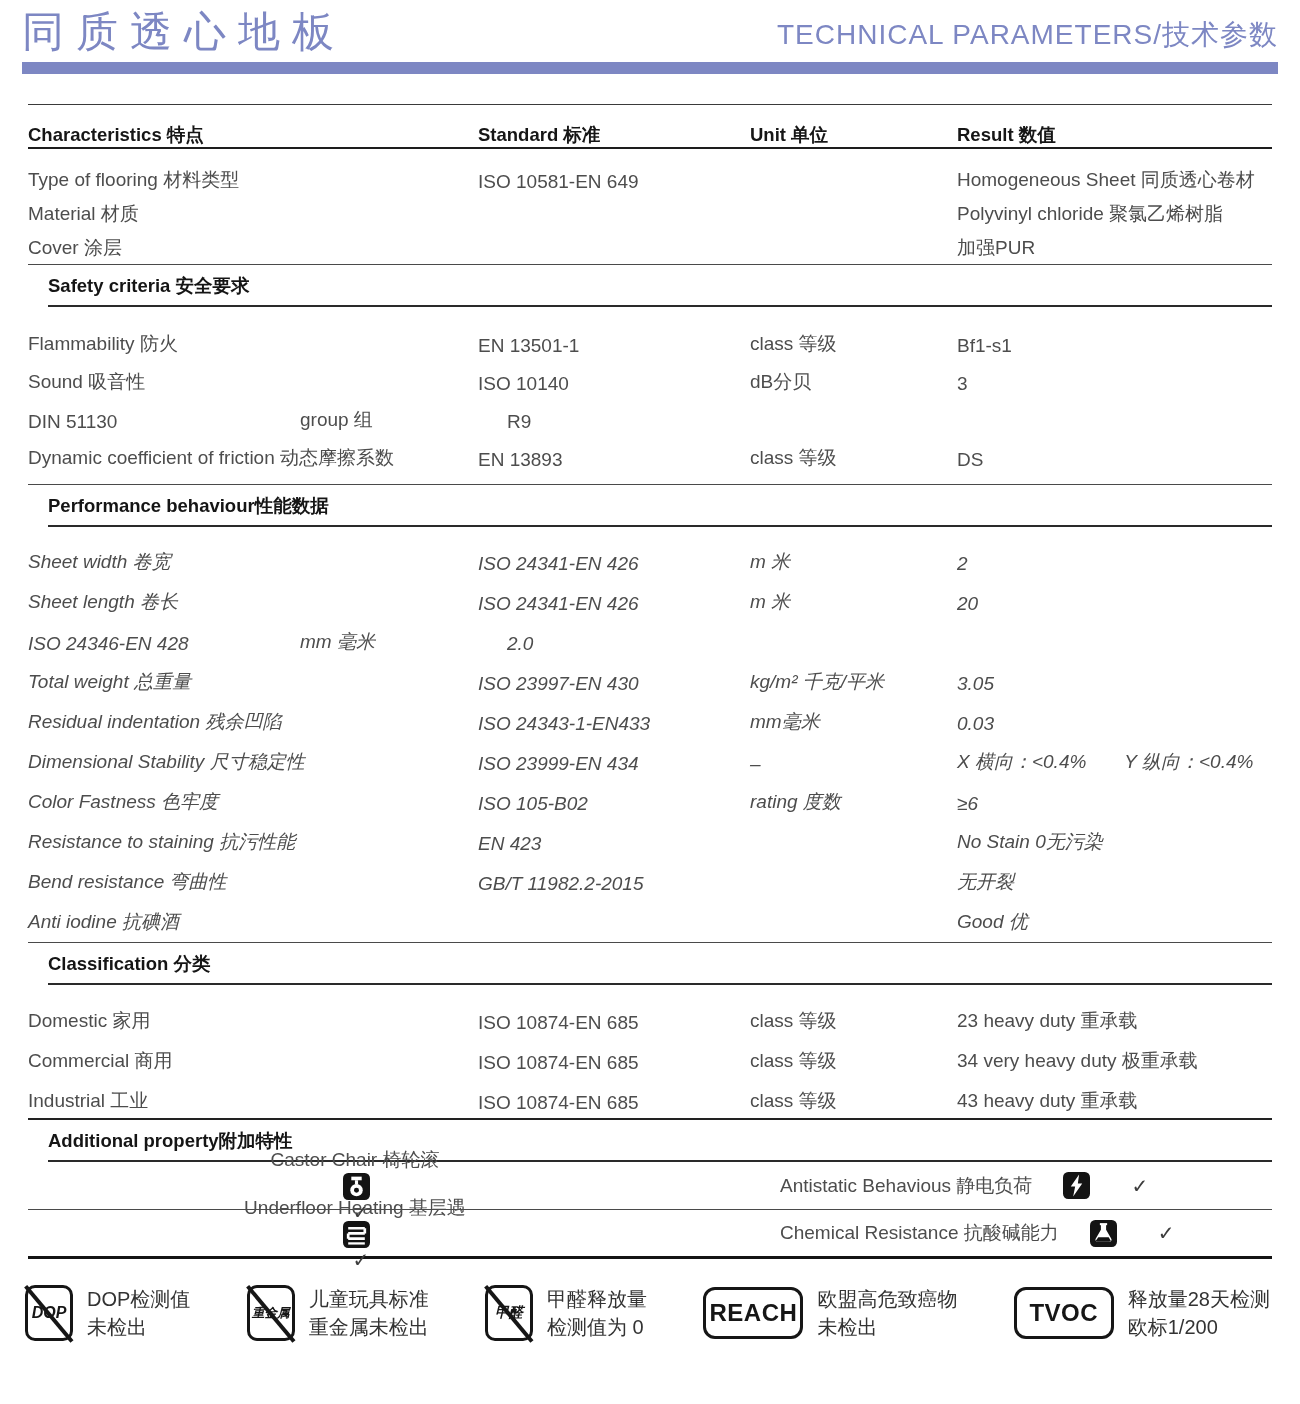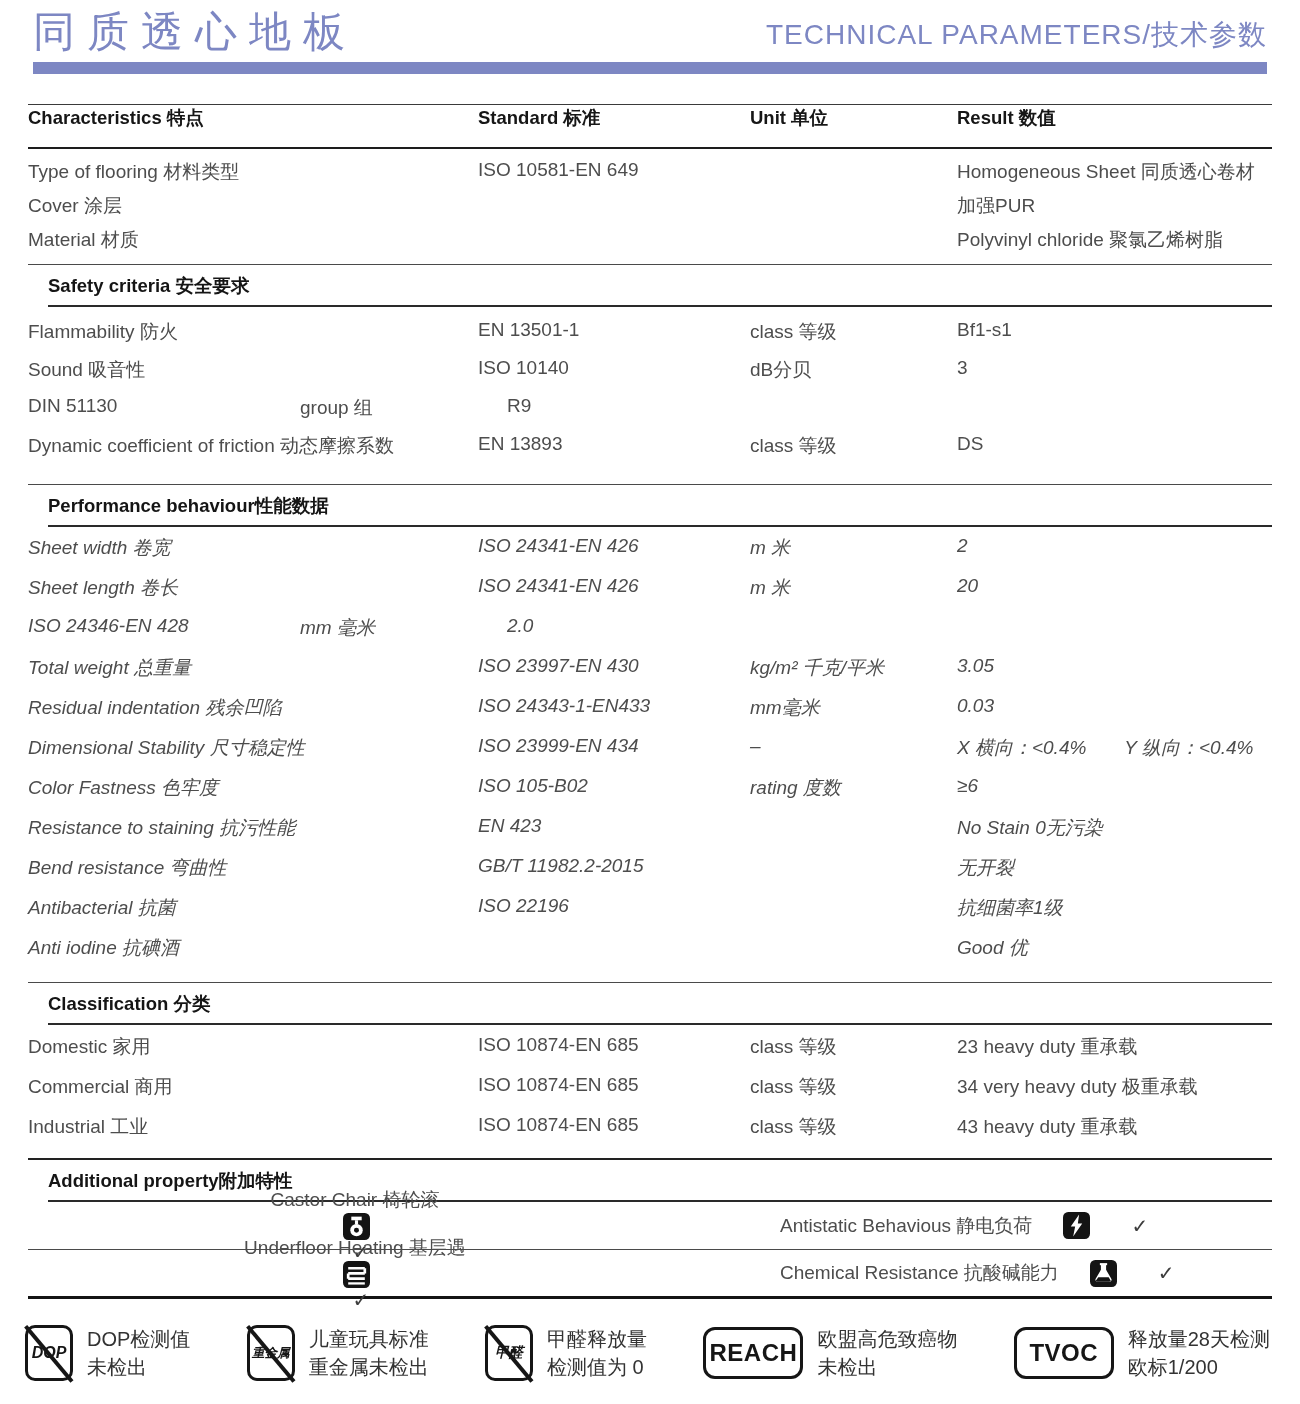--- a/index.html
+++ b/index.html
@@ -1,29 +1,29 @@
 <!DOCTYPE html>
 <html><head>
 <meta charset="utf-8">
 <style>
   html,body{margin:0;padding:0;background:#ffffff;}
   body{width:1300px;height:1404px;overflow:hidden;
        font-family:"Liberation Sans","DejaVu Sans",sans-serif;color:#4d4d4d;}
   .page{width:1300px;height:1404px;position:relative;}
 
   
-  .hdr{margin:0 33px;padding-top:8px;}
+  .hdr{margin:0 22px;padding-top:8px;}
   .hdr-top{display:flex;justify-content:space-between;align-items:flex-end;}
   .title-cn{font-size:42px;font-weight:400;letter-spacing:12px;line-height:1.15;margin:0;}
   .title-en{font-size:28px;letter-spacing:1px;margin-bottom:2px;}
   .accent-bar{height:12px;margin-top:6px;}
 
   
   .tbl{margin:30px 28px 0 28px;border-top:1px solid #3a3a3a;}
-  .trow,.thead{display:flex;align-items:flex-start;}
+  .trow,.thead{display:flex;align-items:flex-end;}
   .thead{height:42px;font-size:18.5px;font-weight:bold;color:#161616;border-bottom:2px solid #1d1d1d;}
   .cc{width:450px;flex:none;}
   .cs{width:272px;flex:none;}
   .cu{width:207px;flex:none;}
   .cr{flex:1;}
   .trow{font-size:19px;color:#4d4d4d;}
   .sec{border-bottom:1px solid #4a4a4a;}
   .s0{padding:10px 0 3px 0;} .s0 .trow{height:34px;}
   .s1{padding:12px 0 13px 0;} .s1 .trow{height:38px;}
   .s2{padding:8px 0 7px 0;}  .s2 .trow{height:40px;font-style:italic;}
@@ -77,30 +77,30 @@
     </div>
 
     <div class="sec s0">
       <div class="trow">
         <div class="cc">Type of flooring 材料类型</div>
         <div class="cs">ISO 10581-EN 649</div>
         <div class="cu"></div>
         <div class="cr">Homogeneous Sheet 同质透心卷材</div>
       </div>
       <div class="trow">
+        <div class="cc">Material 材质</div>
+        <div class="cs"></div>
+        <div class="cu"></div>
+        <div class="cr">Polyvinyl chloride 聚氯乙烯树脂</div>
+      </div>
+      <div class="trow">
         <div class="cc">Cover 涂层</div>
         <div class="cs"></div>
         <div class="cu"></div>
         <div class="cr">加强PUR</div>
-      </div>
-      <div class="trow">
-        <div class="cc">Material 材质</div>
-        <div class="cs"></div>
-        <div class="cu"></div>
-        <div class="cr">Polyvinyl chloride 聚氯乙烯树脂</div>
       </div>
     </div>
 
     <div class="sec-title">Safety criteria 安全要求</div>
     <div class="sec s1">
       <div class="trow">
         <div class="cc">Flammability 防火</div>
         <div class="cs">EN 13501-1</div>
         <div class="cu">class 等级</div>
         <div class="cr">Bf1-s1</div>
@@ -171,26 +171,20 @@
         <div class="cc">Resistance to staining 抗污性能</div>
         <div class="cs">EN 423</div>
         <div class="cu"></div>
         <div class="cr">No Stain 0无污染</div>
       </div>
       <div class="trow">
         <div class="cc">Bend resistance 弯曲性</div>
         <div class="cs">GB/T 11982.2-2015</div>
         <div class="cu"></div>
         <div class="cr">无开裂</div>
-      </div>
-      <div class="trow">
-        <div class="cc">Antibacterial 抗菌</div>
-        <div class="cs">ISO 22196</div>
-        <div class="cu"></div>
-        <div class="cr">抗细菌率1级</div>
       </div>
       <div class="trow">
         <div class="cc">Anti iodine 抗碘酒</div>
         <div class="cs"></div>
         <div class="cu"></div>
         <div class="cr">Good 优</div>
       </div>
     </div>
 
     <div class="sec-title">Classification 分类</div>

